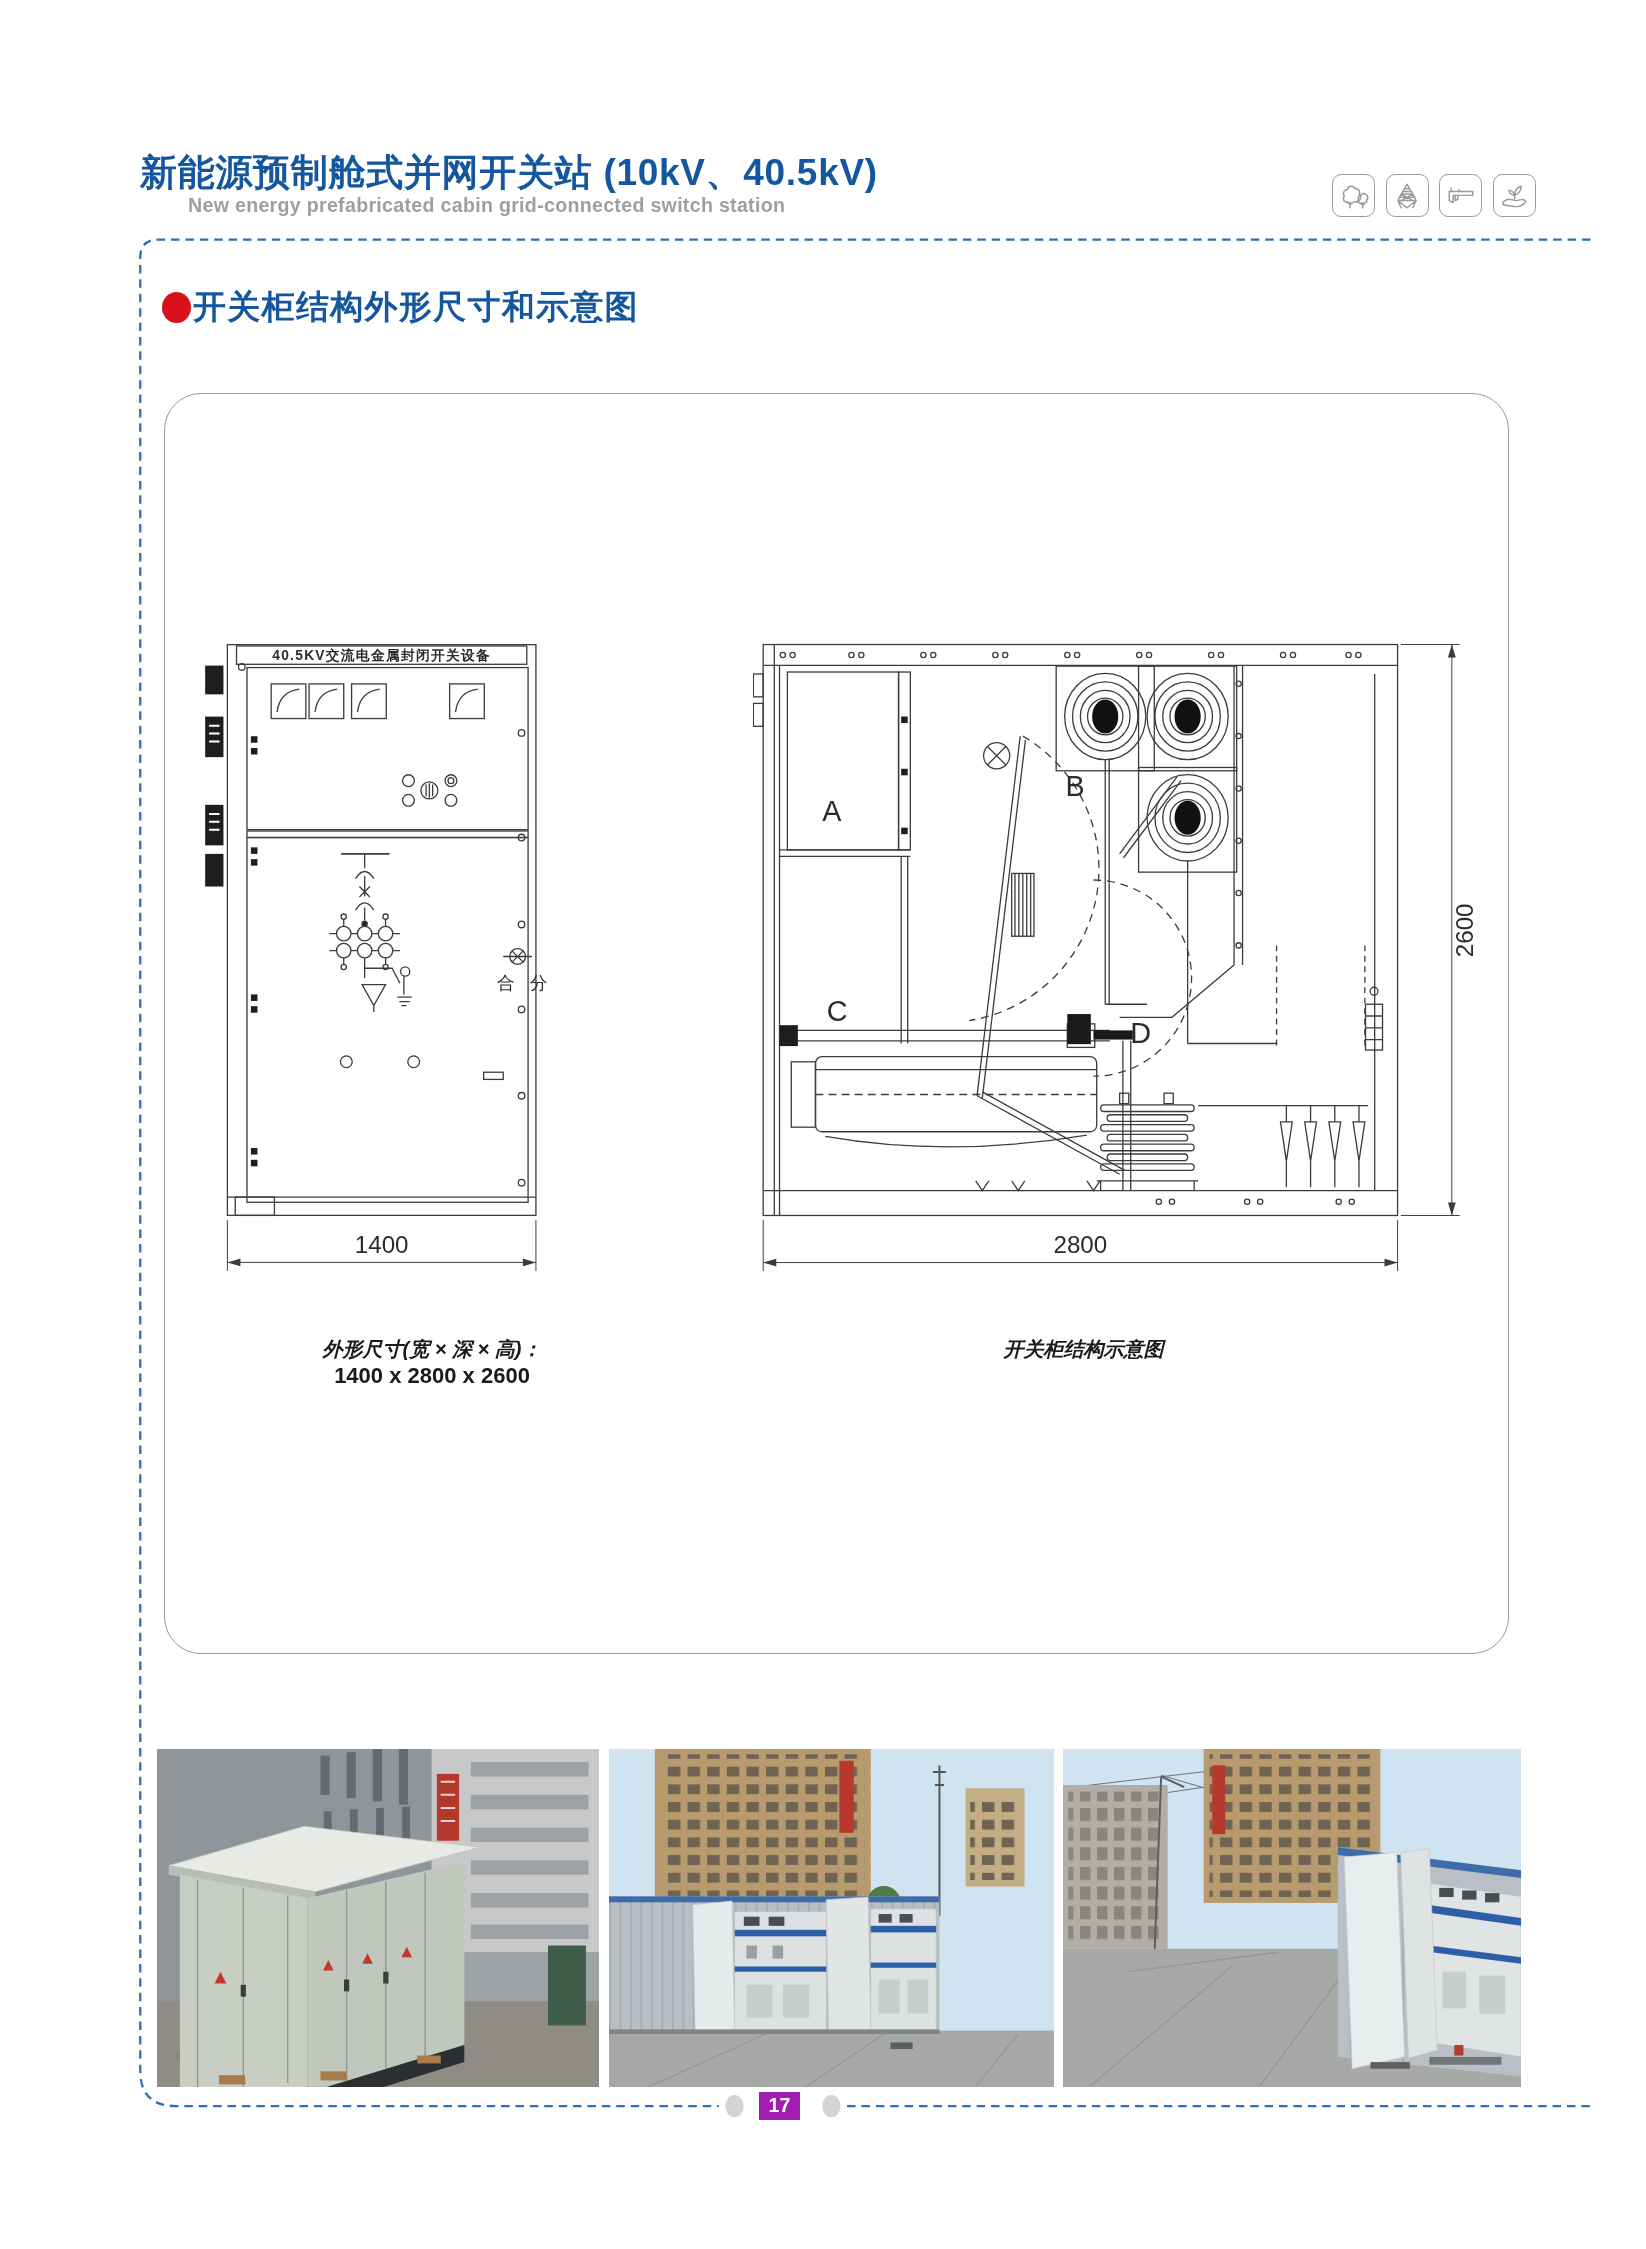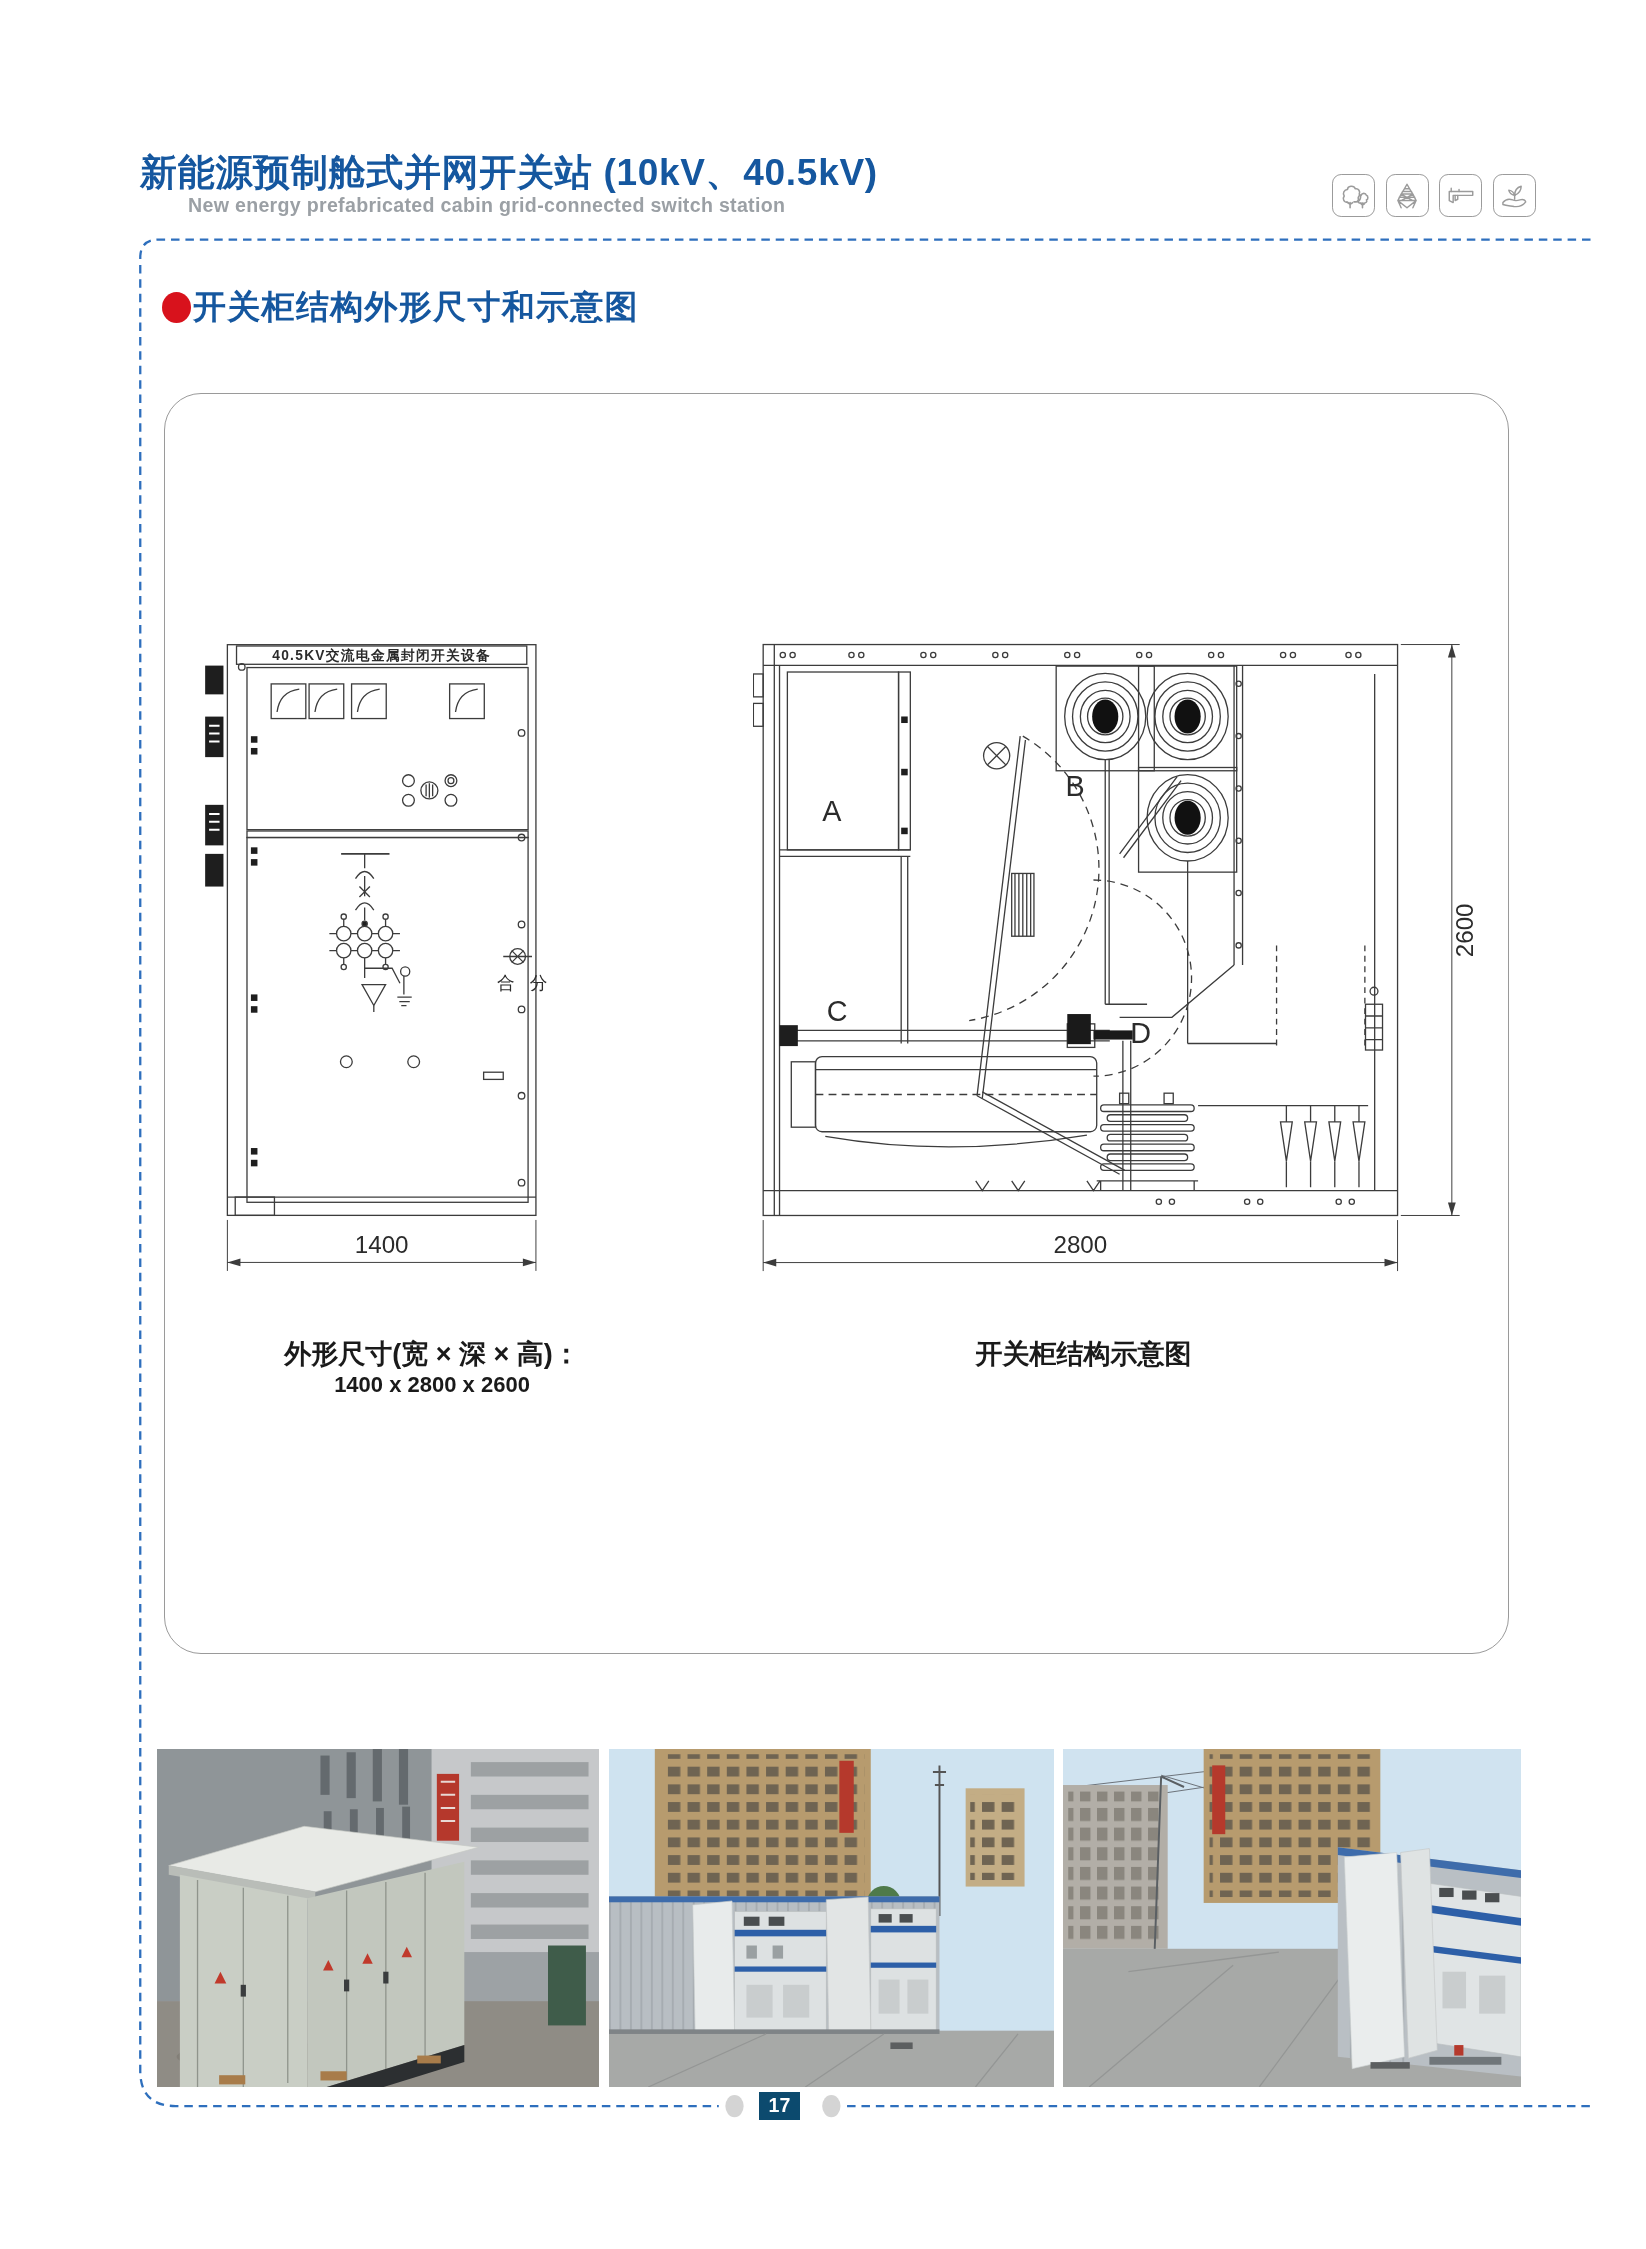--- a/index.html
+++ b/index.html
@@ -14,28 +14,28 @@
   .icon-row{left:1332px;top:174px;display:flex;gap:10.5px;}
   .icon-box{width:41px;height:41px;border:1.3px solid #9b9b9b;border-radius:9.2px;display:flex;align-items:center;justify-content:center;background:#fff;}
   
   .sec-head{left:162px;top:285px;display:flex;align-items:center;gap:2px;}
   .sec-bullet{width:29px;height:31px;border-radius:50%;background:#d8121c;}
   .sec-text{font-size:33px;font-weight:700;color:#15579f;letter-spacing:1.3px;}
   
   .content-box{left:164px;top:393px;width:1343px;height:1259px;border:1.3px solid #9a9a9a;border-radius:37px;}
   
   .caption{text-align:center;color:#1a1a1a;}
-  .caption .l1{font-size:27px;font-weight:700;}
+  .caption .l1{font-size:20px;font-weight:700;font-style:italic;}
   .caption .l2{font-size:22px;font-weight:700;margin-top:0;white-space:pre-wrap;}
   .cap-left{left:170px;top:1336px;width:524px;}
   .cap-right{left:789px;top:1336px;width:589px;}
   
   .photo{top:1749px;height:338px;}
   
-  .page-badge{left:759px;top:2092px;width:41px;height:27.5px;background:#0c4a6e;color:#fff;
+  .page-badge{left:759px;top:2092px;width:41px;height:27.5px;background:#a21caf;color:#fff;
     font-size:19.6px;font-weight:600;display:flex;align-items:center;justify-content:center;}
   svg{display:block;}
   text{font-family:"Liberation Sans","DejaVu Sans",sans-serif;}
 </style>
 </head>
 <body>
 
 <svg class="abs" style="left:0;top:0" width="1647" height="2250" viewBox="0 0 2516 3438">
   <g stroke="#2e6fbd" stroke-width="3.5" fill="none" stroke-dasharray="13 9">
     <path d="M 2430 366 H 242 Q 214 366 214 394 V 3164 Q 214 3218 268 3218 H 1098"></path>

